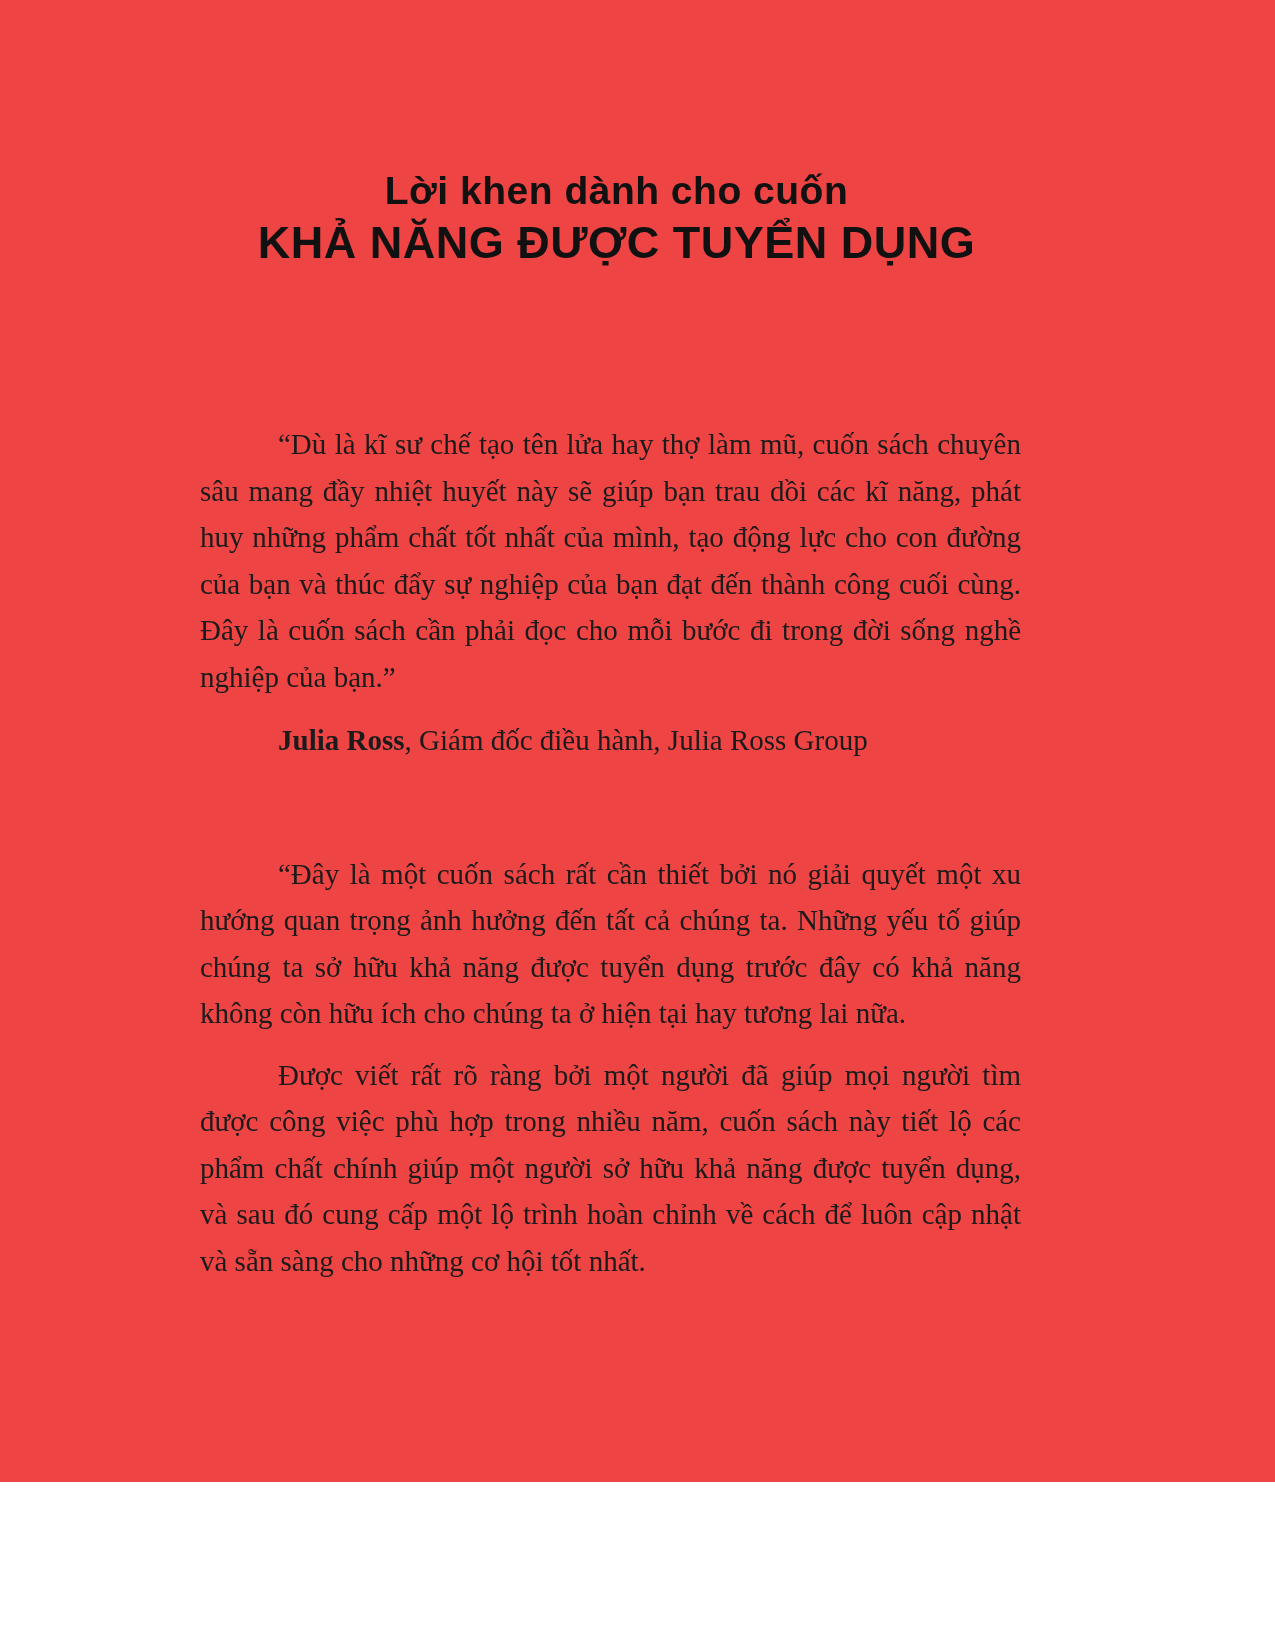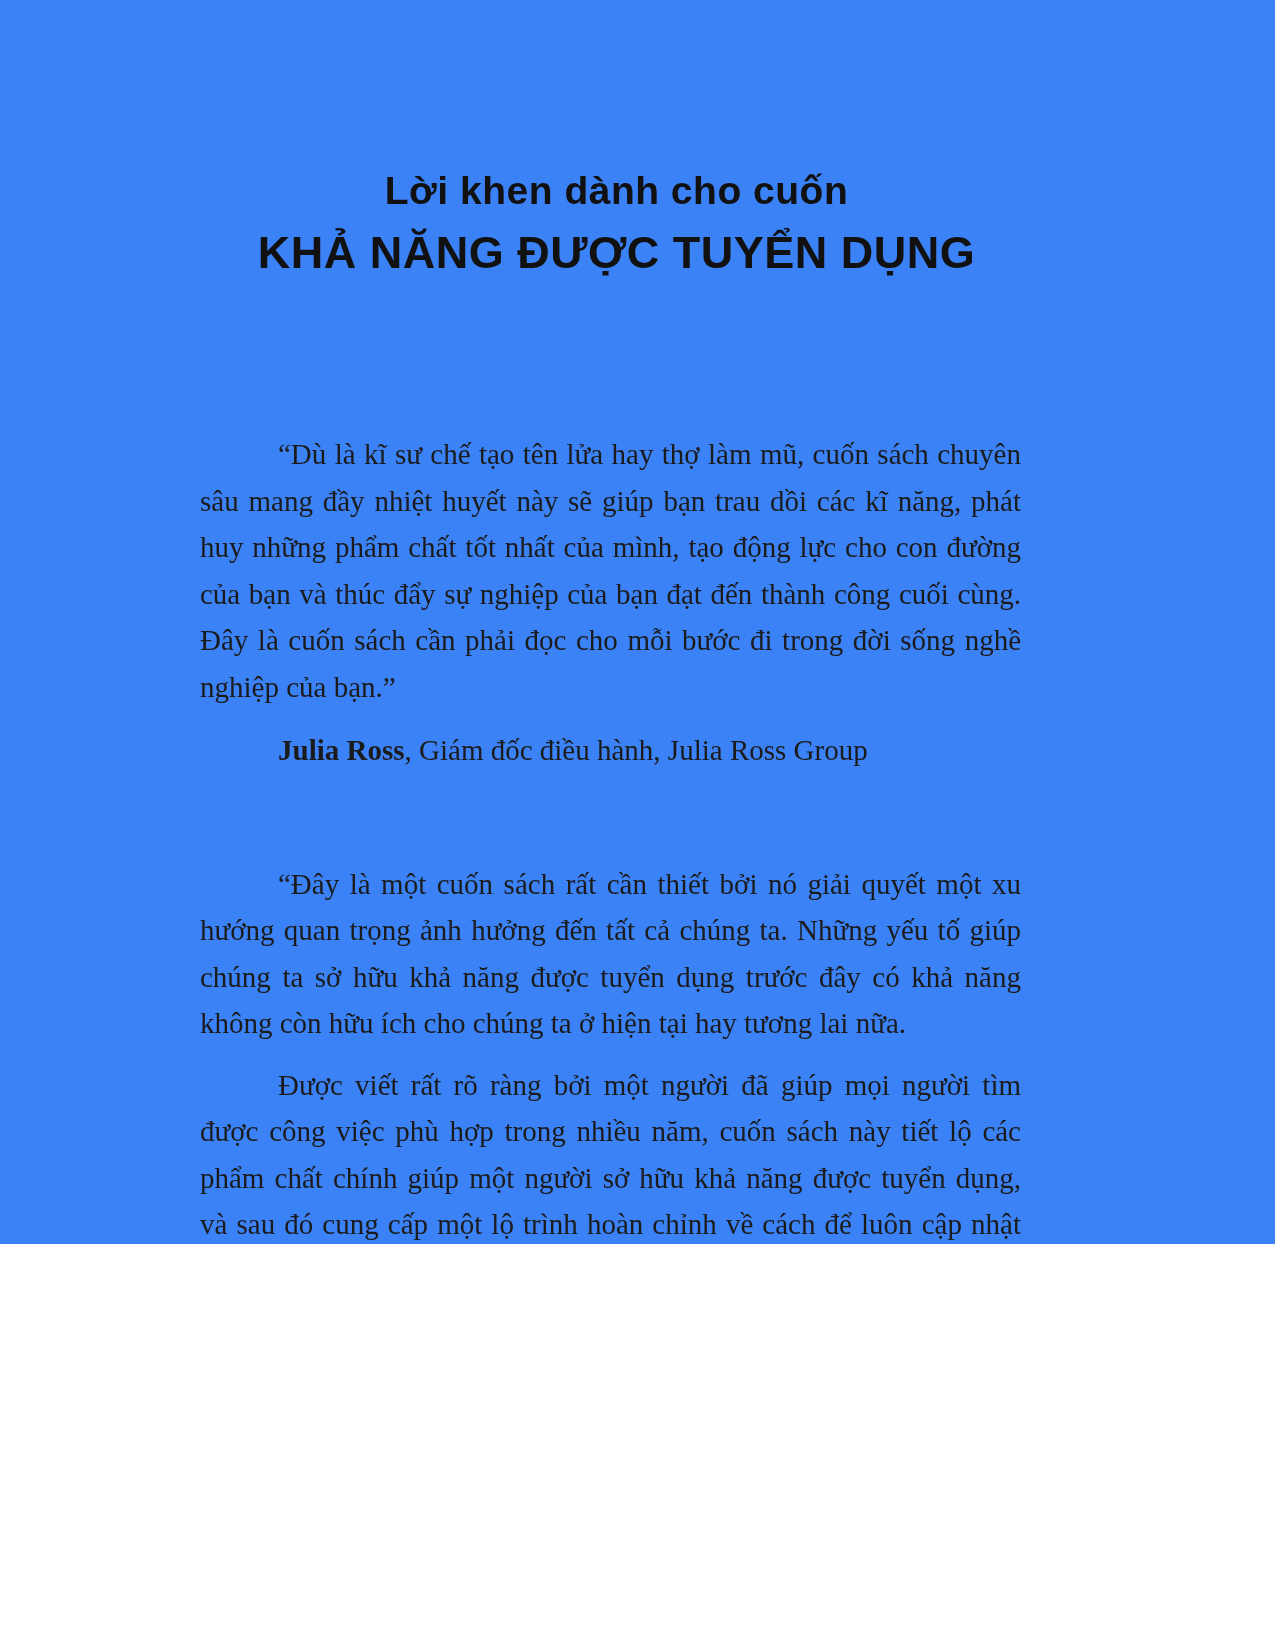--- a/index.html
+++ b/index.html
@@ -3,22 +3,22 @@
 <meta charset="utf-8">
 <style>
   html, body {
     margin: 0;
     padding: 0;
     background: #ffffff;
   }
   .page {
     position: relative;
     width: 1275px;
-    height: 1244px;
-    background: #3b82f6;
+    height: 1482px;
+    background: #ef4444;
     overflow: hidden;
     font-family: "Liberation Serif", serif;
     color: #151515;
   }
   .content {
     position: absolute;
     left: 200px;
     top: 168px;
     width: 833px;
   }
@@ -30,21 +30,20 @@
     margin: 0 0 150px 0;
   }
   .heading-line1 {
     font-size: 39px;
     line-height: 1.2;
     letter-spacing: 0.5px;
   }
   .heading-line2 {
     font-size: 45px;
     line-height: 1.25;
-    margin-top: 10px;
     letter-spacing: 0.5px;
   }
   .body-text p {
     font-size: 29px;
     line-height: 46.5px;
     text-align: justify;
     text-indent: 78px;
     margin: 0 12px 15px 0;
     color: #1b1b1b;
   }

